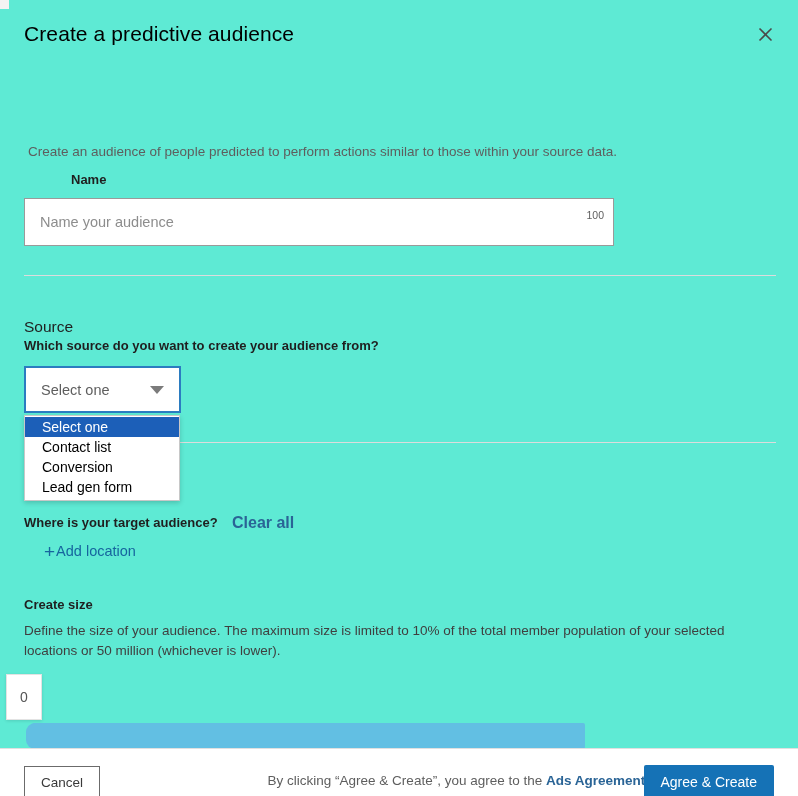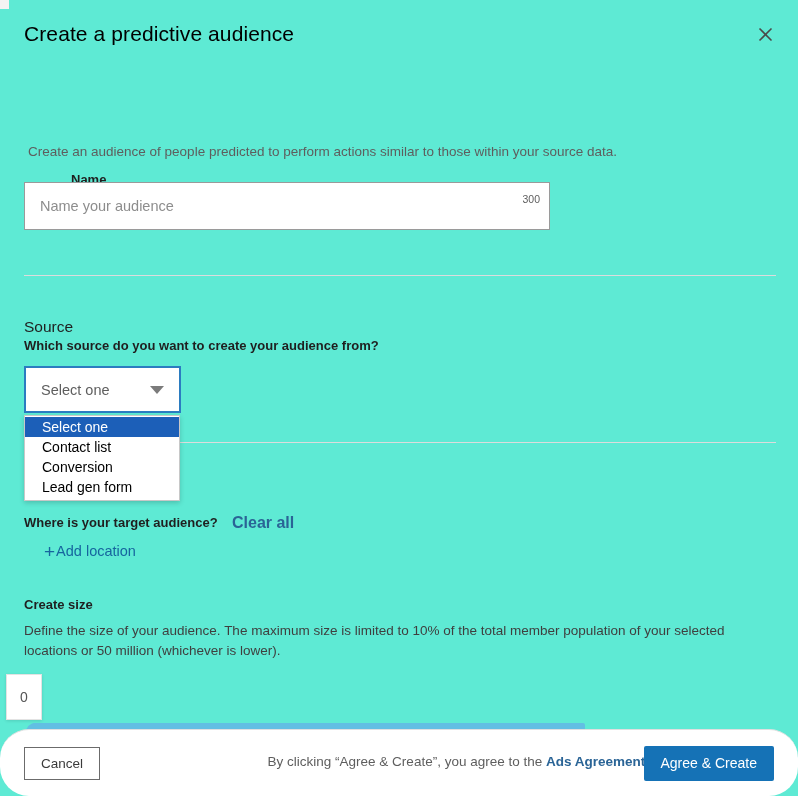--- a/index.html
+++ b/index.html
@@ -83,22 +83,22 @@
   .name-label {
     position: absolute;
     left: 24px;
     top: 101px;
     padding-left: 47px;
   }
 
   .name-input-wrap {
     position: absolute;
     left: 24px;
-    top: 112px;
-    width: 526px;
+    top: 128px;
+    width: 590px;
     height: 48px;
     border: 1px solid #9a9a9a;
     background: #ffffff;
   }
   .name-input {
     position: absolute;
     left: 0;
     top: 0;
     width: 100%;
     height: 100%;
@@ -307,24 +307,23 @@
     background: #62bfe3;
     border-radius: 9px 0 0 9px;
   }
 
   
   .modal-footer {
     position: absolute;
     left: 0;
     bottom: 0;
     width: 798px;
-    height: 67px;
+    height: 48px;
     border-top: 1px solid #e0e0e0;
     background: #ffffff;
-    border-radius: 29px;
   }
   .cancel-btn {
     position: absolute;
     left: 24px;
     top: 17px;
     width: 76px;
     height: 33px;
     background: #ffffff;
     border: 1px solid #6b6b6b;
     font-family: "Liberation Sans", sans-serif;
@@ -395,21 +394,21 @@
   </div>
 
   <div class="modal-body">
 
     <div class="intro-text">Create an audience of people predicted to perform actions similar to those within your source data.</div>
 
     <div class="field-label name-label">Name</div>
 
     <div class="name-input-wrap">
       <input class="name-input" type="text" placeholder="Name your audience" style="">
-      <span class="char-count">300</span>
+      <span class="char-count">100</span>
     </div>
 
     <div class="divider divider-1"></div>
 
     <div class="source-title">Source</div>
     <div class="source-question">Which source do you want to create your audience from?</div>
 
     <div class="divider divider-2"></div>
 
     <div class="select-box">

